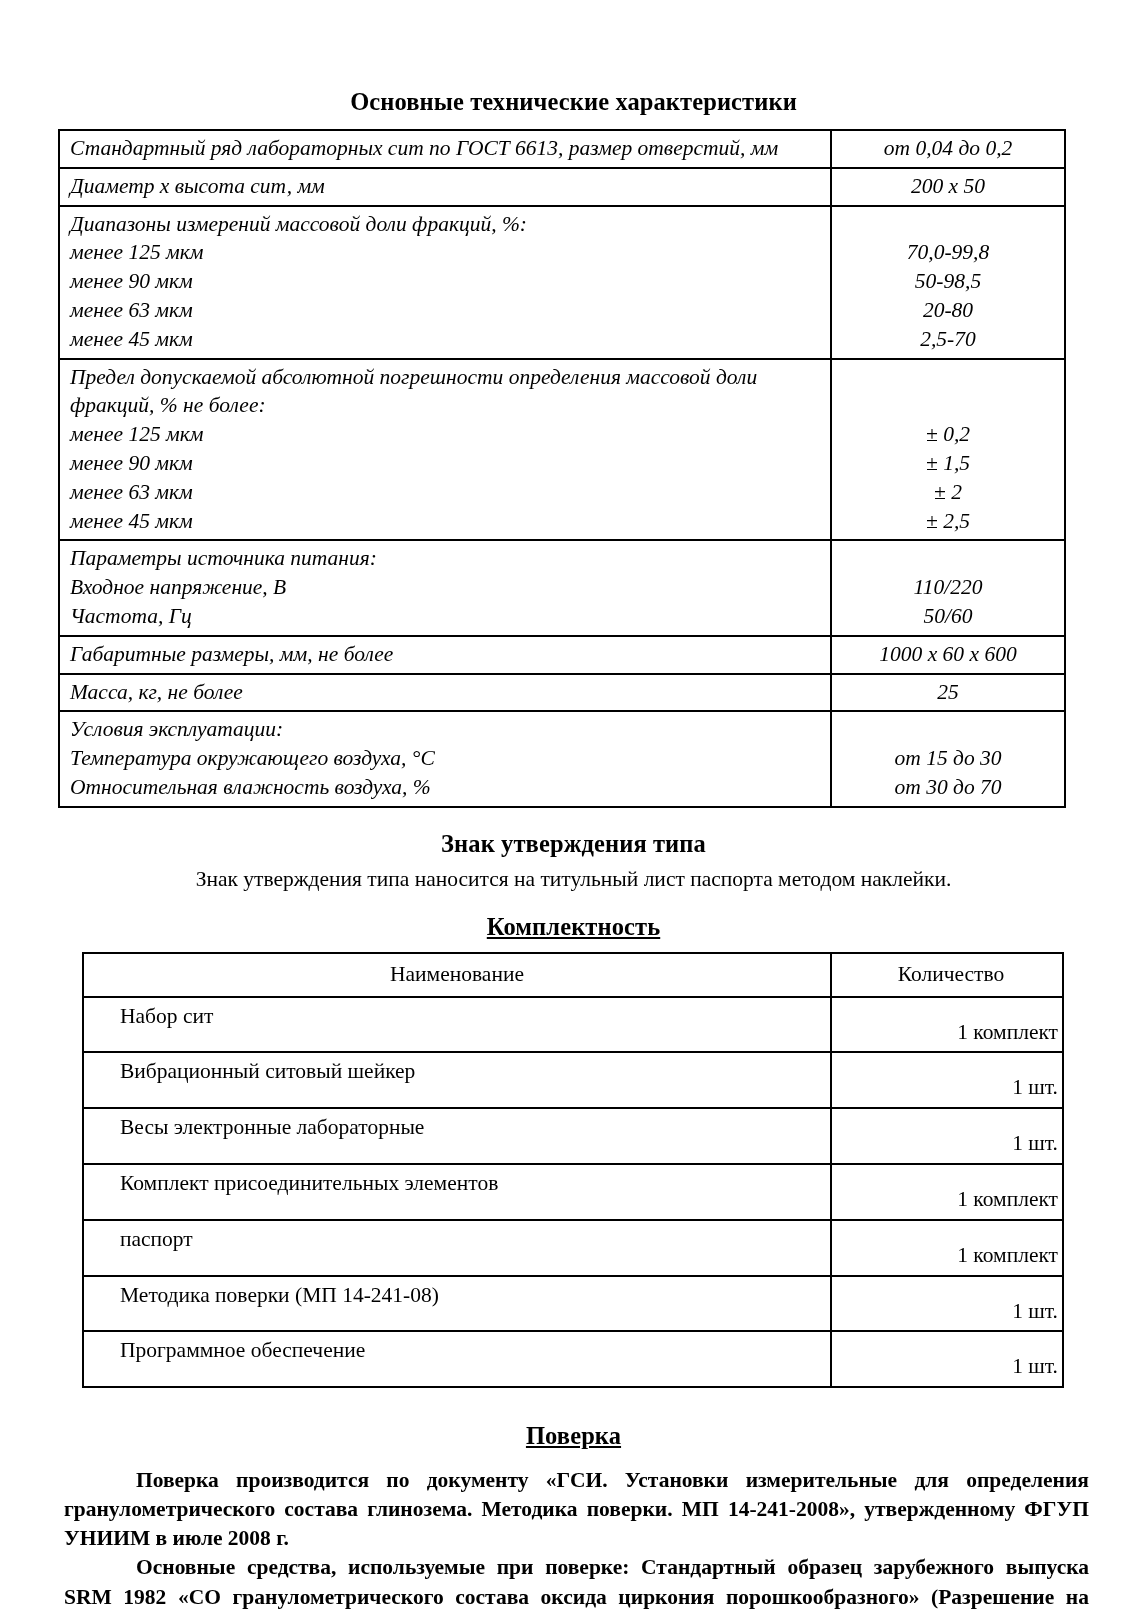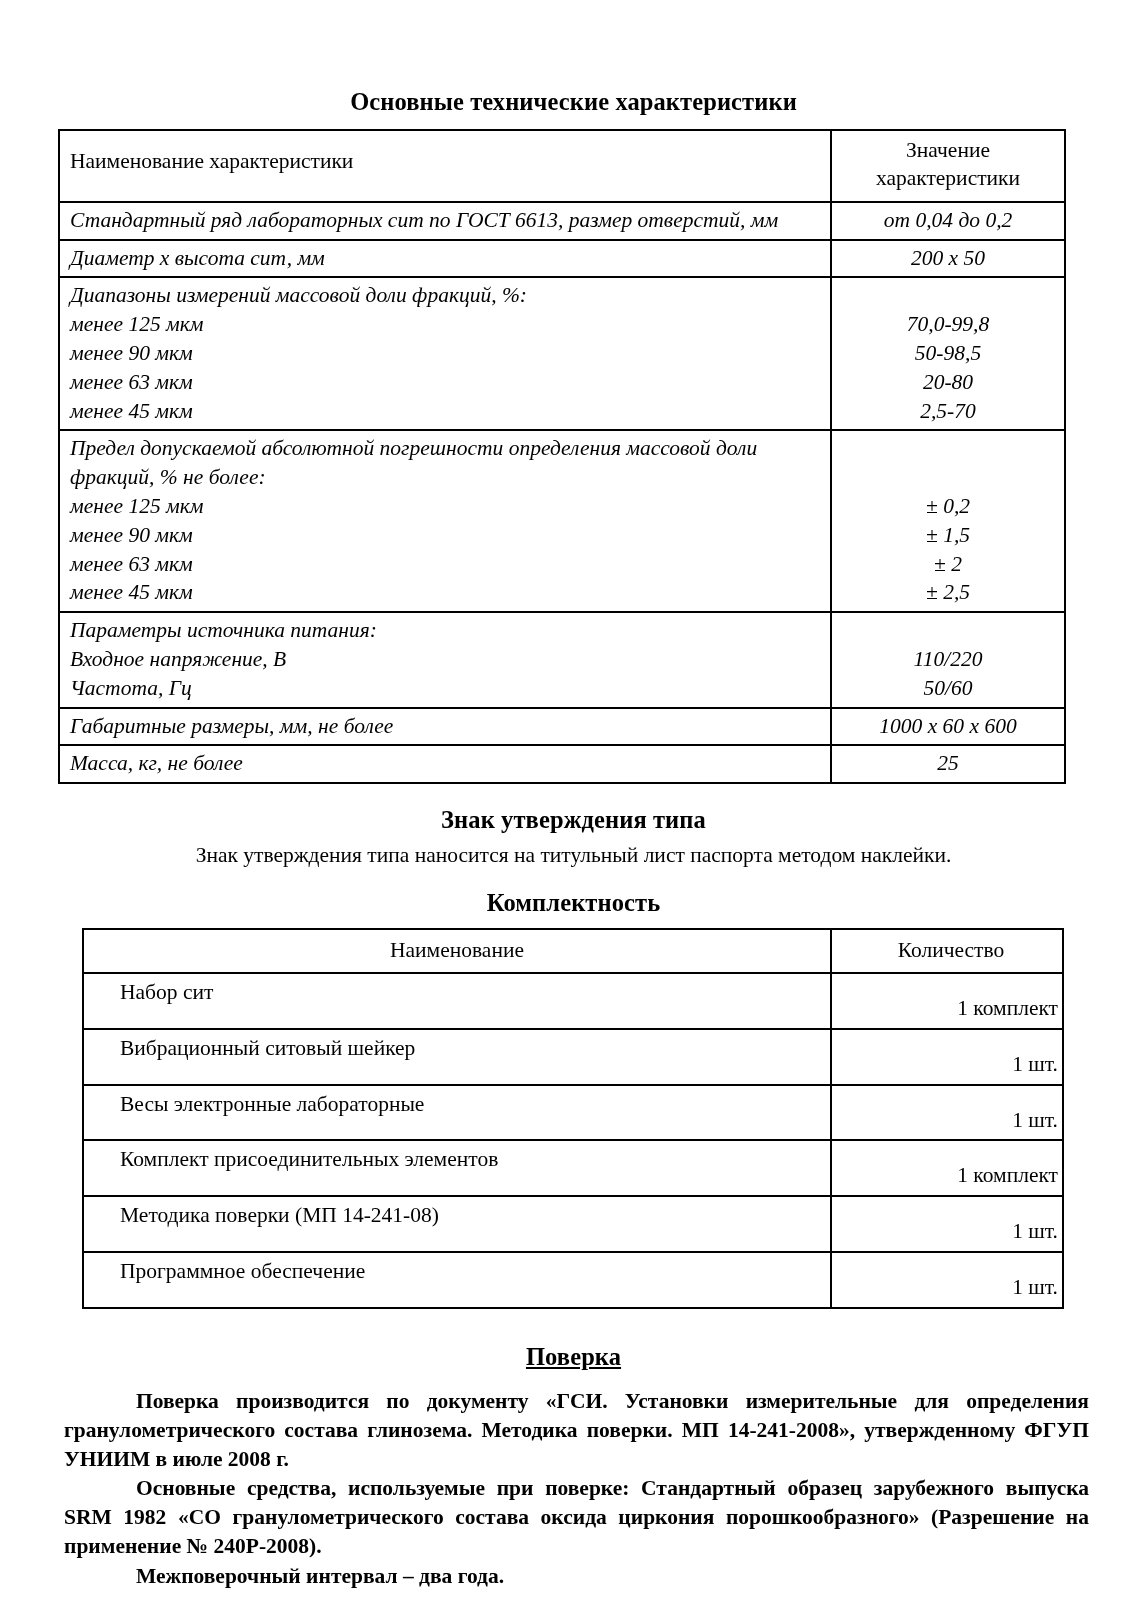--- a/index.html
+++ b/index.html
@@ -25,21 +25,21 @@
 
   
   .section-title {
     text-align: center;
     font-weight: bold;
     font-size: 24.5px;
     letter-spacing: 0.1px;
   }
   .title-main   { margin: 88px 0 0 0; }
   .title-znak   { margin: 22px 0 0 0; }
-  .title-komp   { margin: 21px 0 0 0; }
+  .title-komp   { margin: 21px 0 0 0; text-decoration: underline; }
   .title-pov    { margin: 34px 0 0 0; text-decoration: underline; }
 
   
   table {
     border-collapse: collapse;
     font-size: 21.5px;
     line-height: 1.34;
   }
   table td {
     border: 2px solid #000000;
@@ -102,27 +102,20 @@
 <div class="page">
 
   <div class="section-title title-main">Основные технические характеристики</div>
 
   <table class="tbl-spec">
     <colgroup>
         <col class="c-name">
         <col class="c-val">
       </colgroup>
     <tbody>
-      <tr>
-        <td class="hdr-name">Наименование характеристики</td>
-        <td class="hdr-val">
-          <span>Значение</span>
-          <span>характеристики</span>
-        </td>
-      </tr>
 
       <tr>
         <td class="name lines">
           <span>Стандартный ряд лабораторных сит по ГОСТ 6613, размер отверстий, мм</span>
         </td>
         <td class="val lines">
           <span>от 0,04 до 0,2</span>
         </td>
       </tr>
 
@@ -195,20 +188,32 @@
 
       <tr>
         <td class="name lines">
           <span>Масса, кг, не более</span>
         </td>
         <td class="val lines">
           <span>25</span>
         </td>
       </tr>
 
+      <tr>
+        <td class="name lines">
+          <span>Условия эксплуатации:</span>
+          <span>Температура окружающего воздуха, °С</span>
+          <span>Относительная влажность воздуха, %</span>
+        </td>
+        <td class="val lines">
+          <span class="blank">&nbsp;</span>
+          <span>от 15 до 30</span>
+          <span>от 30 до 70</span>
+        </td>
+      </tr>
     </tbody>
   </table>
 
   <div class="section-title title-znak">Знак утверждения типа</div>
   <div class="note-znak">Знак утверждения типа наносится на титульный лист паспорта методом наклейки.</div>
 
   <div class="section-title title-komp">Комплектность</div>
 
   <table class="tbl-kit">
     <colgroup>
@@ -230,20 +235,24 @@
       </tr>
       <tr>
         <td class="name">Весы электронные лабораторные</td>
         <td class="qty">1 шт.</td>
       </tr>
       <tr>
         <td class="name">Комплект присоединительных элементов</td>
         <td class="qty">1 комплект</td>
       </tr>
       <tr>
+        <td class="name">паспорт</td>
+        <td class="qty">1 комплект</td>
+      </tr>
+      <tr>
         <td class="name">Методика поверки (МП 14-241-08)</td>
         <td class="qty">1 шт.</td>
       </tr>
       <tr>
         <td class="name">Программное обеспечение</td>
         <td class="qty">1 шт.</td>
       </tr>
     </tbody>
   </table>
 

